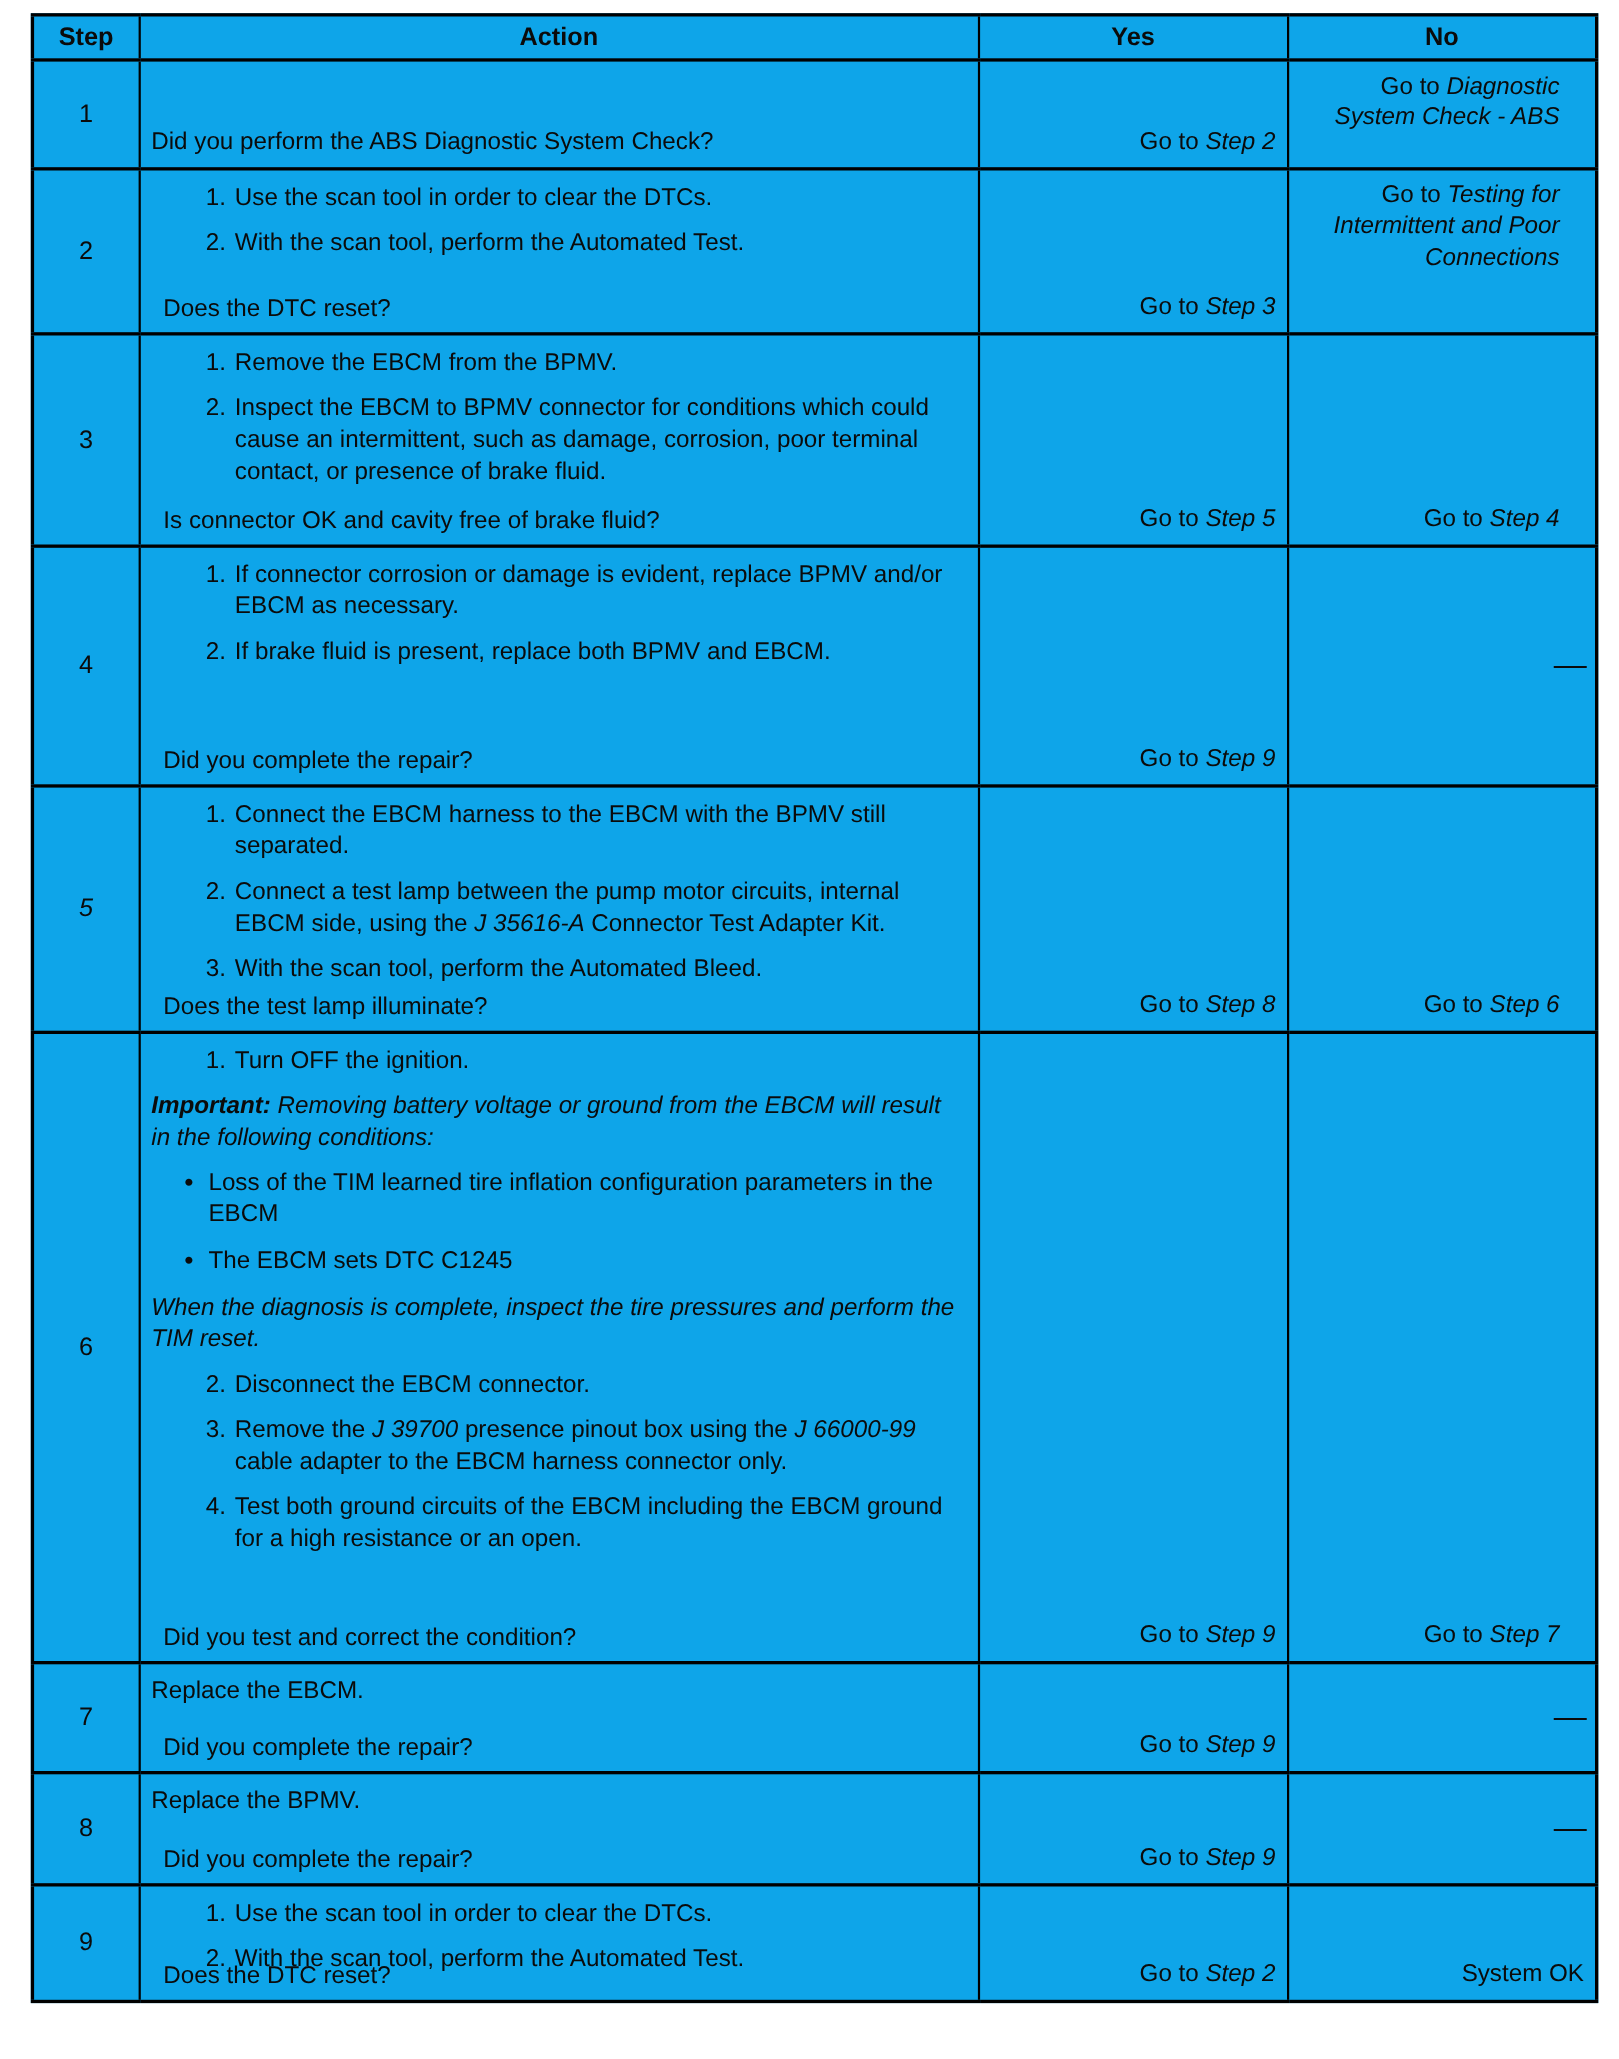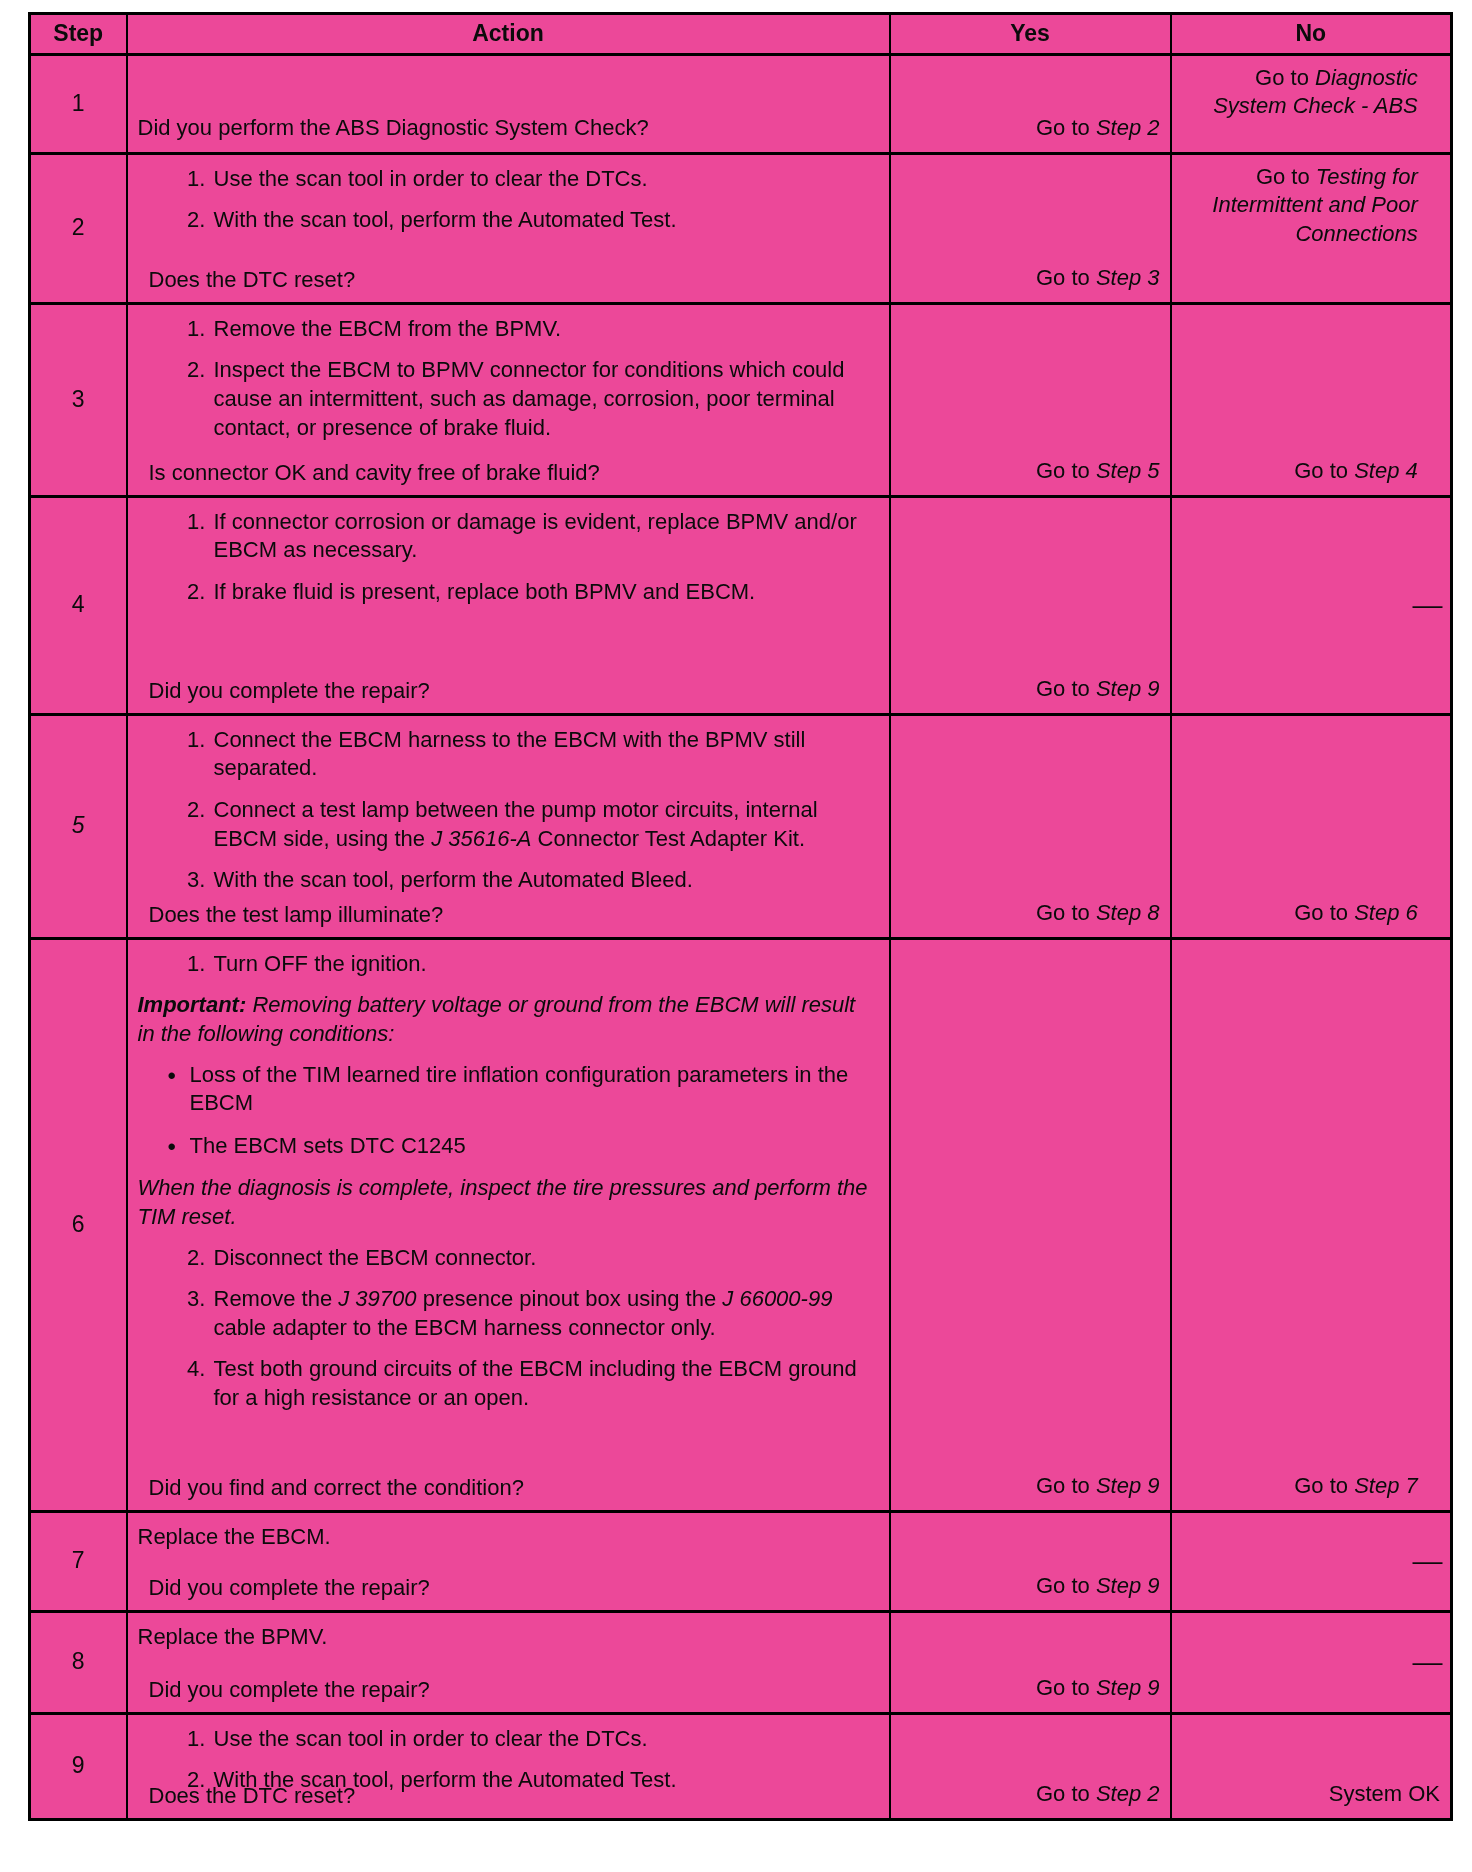--- a/index.html
+++ b/index.html
@@ -7,21 +7,21 @@
     width:1472px;height:1872px;position:relative;
     font-family:"Liberation Sans","DejaVu Sans",sans-serif;
     color:#0b0b0b;
     -webkit-font-smoothing:antialiased;
   }
   .page{position:absolute;top:12px;left:28px;}
   table.diag{
     border-collapse:collapse;
     table-layout:fixed;
     width:1422px;
-    background:#ec4899;
+    background:#0ea5e9;
   }
   col.c-step{width:97px;}
   col.c-action{width:763px;}
   col.c-yes{width:281px;}
   col.c-no{width:281px;}
   th,td{
     border:3px solid #000;
     border-left-width:2px;border-right-width:2px;
     padding:0;
     font-size:22px;
@@ -205,21 +205,21 @@
       <ul class="bullets">
         <li>Loss of the TIM learned tire inflation configuration parameters in the EBCM</li>
         <li>The EBCM sets DTC C1245</li>
       </ul>
       <p class="para">When the diagnosis is complete, inspect the tire pressures and perform the TIM reset.</p>
       <ol class="num" start="2">
         <li>Disconnect the EBCM connector.</li>
         <li><span>Remove the </span><i>J 39700</i><span> presence pinout box using the </span><i>J 66000-99</i><span> cable adapter to the EBCM harness connector only.</span></li>
         <li>Test both ground circuits of the EBCM including the EBCM ground for a high resistance or an open.</li>
       </ol>
-      <div class="q">Did you find and correct the condition?</div>
+      <div class="q">Did you test and correct the condition?</div>
     </td>
     <td class="yes bot"><span>Go to </span><i>Step 9</i></td>
     <td class="no bot">
             <div class="no-inner"><span>Go to </span><i>Step 7</i></div>
           </td>
   </tr>
 
   <tr class="r7">
     <td class="step">7</td>
     <td class="action">

